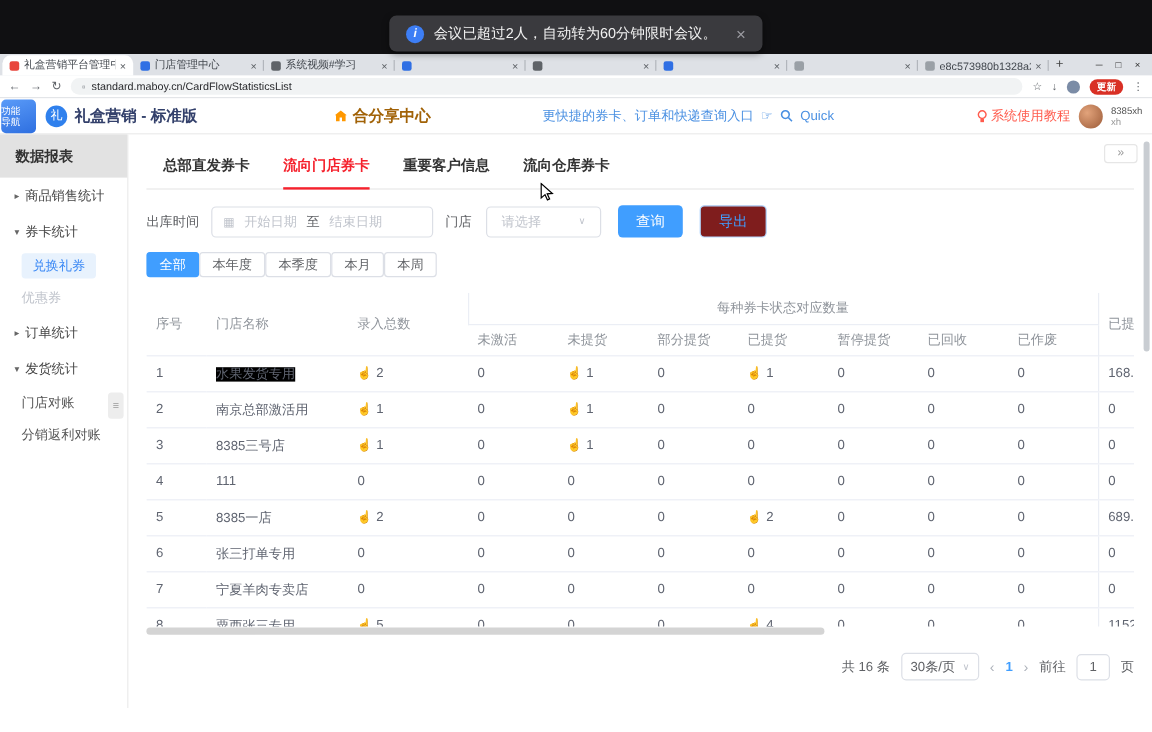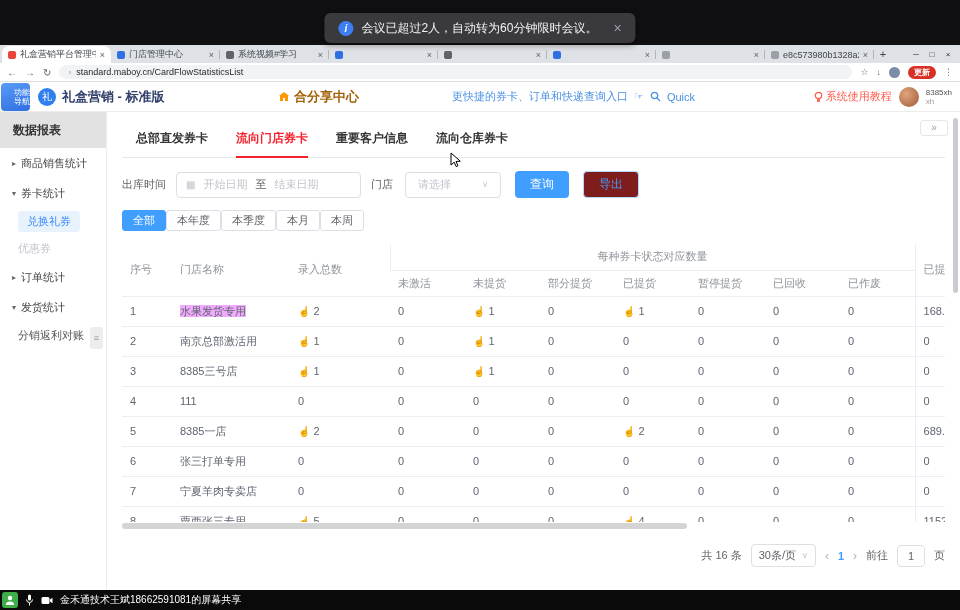--- a/index.html
+++ b/index.html
@@ -29,21 +29,21 @@
   .nav-ic{color:#5f6368;font-size:10px}
   .omnibox{flex:1;height:14px;background:#f1f3f4;border-radius:7px;display:flex;align-items:center;gap:5px;padding:0 9px;font-size:9px;color:#28292c;overflow:hidden;white-space:nowrap}
   .page-ic{color:#80868b;font-size:8px}
   .bar-ic{color:#5f6368;font-size:9px}
   .avatar-ic{width:11px;height:11px;border-radius:50%;background:#7b8ca6;flex:none}
   .update-pill{background:#d93025;color:#fff;font-size:8px;height:13px;border-radius:7px;display:flex;align-items:center;padding:0 6px;font-weight:bold}
   .kebab{color:#5f6368;font-size:9px}
 
   
   .app-header{height:30px;display:flex;align-items:center;border-bottom:1px solid #ececec;position:relative;background:#fff}
-  .navblock{width:29px;height:28px;margin-left:1px;border-radius:4px;background:linear-gradient(160deg,#5a9bf8,#2e6fe0);color:#fff;font-size:8px;line-height:9px;display:flex;flex-direction:column;align-items:flex-end;justify-content:center;flex:none}
+  .navblock{width:29px;height:28px;margin-left:1px;border-radius:4px;background:linear-gradient(160deg,#5a9bf8,#2e6fe0);color:#fff;font-size:8px;line-height:9px;display:flex;flex-direction:column;align-items:flex-start;justify-content:center;flex:none}
   .logo{width:18px;height:18px;border-radius:50%;background:#2f80ed;color:#fff;font-size:10px;line-height:18px;text-align:center;margin-left:8px;flex:none}
   .brand{font-size:13px;font-weight:bold;color:#33406b;margin-left:6px;white-space:nowrap}
   .share-center{position:absolute;left:278px;display:flex;align-items:center;gap:4px;font-size:13px;font-weight:bold;color:#a16207;white-space:nowrap}
   .promo-wrap{position:absolute;left:452px;display:flex;align-items:center;gap:6px;white-space:nowrap}
   .promo{font-size:11px;color:#4a90e2}
   .hand-blue{color:#4a90e2;font-size:11px}
   .quick-label{font-size:11px;color:#4a90e2}
   .hdr-right{position:absolute;right:8px;display:flex;align-items:center;gap:7px;white-space:nowrap}
   .tutorial{font-size:11px;color:#ff5b4d;display:flex;align-items:center;gap:3px}
   .user-avatar{width:20px;height:20px;border-radius:50%;background:radial-gradient(circle at 35% 35%,#e2a37b,#9c5b38);flex:none}
@@ -83,21 +83,21 @@
   .chip{height:21px;display:flex;align-items:center;padding:0 10px;font-size:11px;border:1px solid #dcdfe6;border-radius:3px;color:#606266;background:#fff}
   .chip.active{background:#409eff;border-color:#409eff;color:#fff}
 
   .table-viewport{margin-top:13px;height:278px;overflow:hidden}
   table{border-collapse:collapse;width:893px;table-layout:fixed}
   col.c-no{width:50px}col.c-name{width:118px}col.c-total{width:100px}col.c-st{width:75px}col.c-amt{width:100px}
   th{font-weight:normal;text-align:left;font-size:11px;color:#8f949b;padding:0 8px;height:26px;border-bottom:1px solid #ebeef5;background:#fff;white-space:nowrap;overflow:hidden}
   th.t-group{text-align:center;border-left:1px solid #ebeef5}
   th.t-amount,td.t-amount{border-left:1px solid #ebeef5}
   td{font-size:11px;color:#5f6470;padding:0 8px;height:30px;border-bottom:1px solid #ebeef5;white-space:nowrap;overflow:hidden}
-  .sel{background:#f0abfc}
+  .sel{background:#000000}
   .handnum{display:inline-flex;align-items:center;gap:3px}
   .hand{color:#409eff;font-size:10px}
 
   .h-scroll{height:8px;position:relative}
   .h-thumb{position:absolute;left:0;top:1px;width:565px;height:6px;border-radius:3px;background:#d4d4d4}
 
   .pagination{display:flex;align-items:center;justify-content:flex-end;gap:9px;margin-top:14px;font-size:11px;color:#606266}
   .size-select{display:flex;align-items:center;gap:6px;border:1px solid #dcdfe6;border-radius:4px;height:23px;padding:0 7px}
   .pg-prev,.pg-next{color:#aeb3bb;font-size:12px}
   .pg-num{color:#409eff;font-weight:bold}
@@ -250,20 +250,23 @@
           </div>
           <div class="sb-group">
             <span class="sb-arrow">▸</span>
             <span>订单统计</span>
           </div>
           <div class="sb-group">
             <span class="sb-arrow">▾</span>
             <span>发货统计</span>
           </div>
           <div class="sb-child">
+            <span class="sb-plain">门店对账</span>
+          </div>
+          <div class="sb-child">
             <span class="sb-plain">分销返利对账</span>
           </div>
         </div>
       <div class="sb-handle">≡</div>
     </aside>
 
     <main class="content">
       <div class="ctabs">
           <div class="ctab">总部直发券卡</div>
           <div class="ctab active">流向门店券卡</div>
@@ -457,32 +460,14 @@
       </div>
     </main>
   </div>
 
   <div class="v-thumb"></div>
 
   <svg class="cursor" width="12" height="16">
     <path d="M1 1 L1 13 L4.2 10.2 L6.2 14.6 L8 13.8 L6 9.5 L10.3 9.2 Z" fill="#fff" stroke="#000" stroke-width="1"></path>
   </svg>
 
-  <div class="share-bar">
-    <span class="share-avatar">
-      <svg width="12" height="12">
-          <circle cx="6" cy="4" r="2.2" fill="#fff"></circle>
-          <path d="M1.8 11 a4.2 3.6 0 0 1 8.4 0 Z" fill="#fff"></path>
-        </svg>
-    </span>
-    <svg width="9" height="12">
-        <rect x="3" y="0.5" width="3" height="6" rx="1.5" fill="#fff"></rect>
-        <path d="M1.5 5.5a3 3 0 0 0 6 0" stroke="#fff" fill="none"></path>
-        <line x1="4.5" y1="9" x2="4.5" y2="11.5" stroke="#fff"></line>
-      </svg>
-    <svg width="12" height="9">
-        <rect x="0.5" y="1" width="8" height="7" rx="1.5" fill="#fff"></rect>
-        <path d="M9 3.5 L11.5 1.8 V7.2 L9 5.5 Z" fill="#fff"></path>
-      </svg>
-    <span class="share-text">金禾通技术王斌18662591081的屏幕共享</span>
-  </div>
 
 </div>
 
 </body></html>

